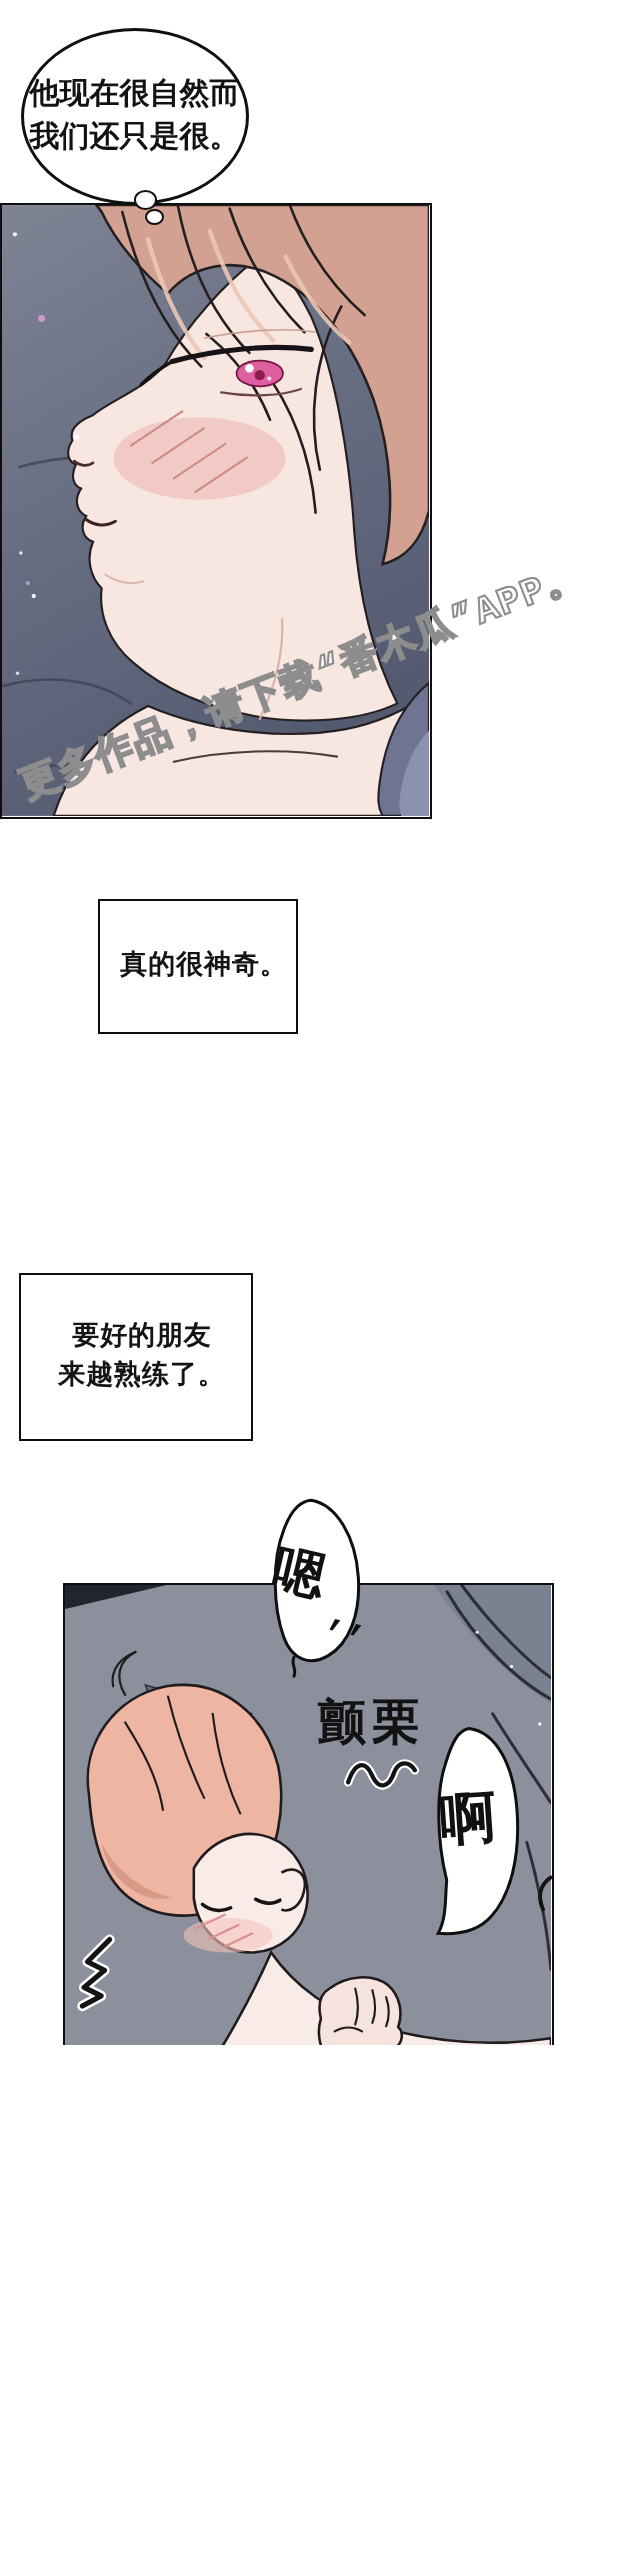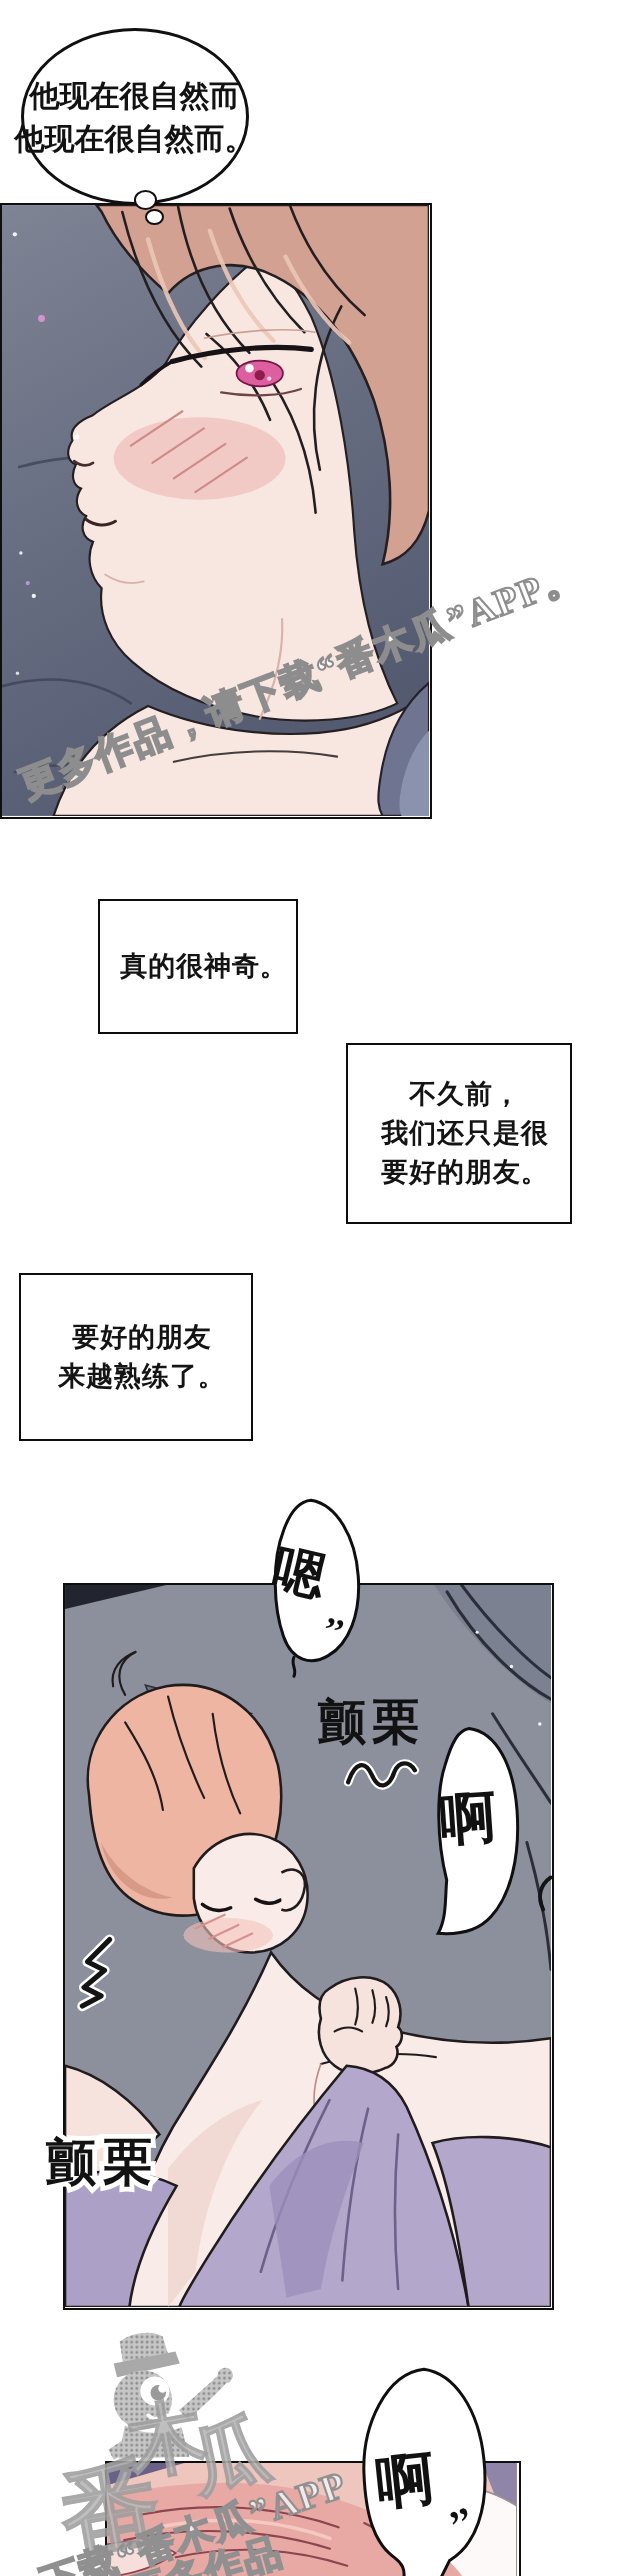--- a/index.html
+++ b/index.html
@@ -1,17 +1,17 @@
 <!DOCTYPE html>
 <html style="font-size:13.7px"><head>
 <meta charset="utf-8">
 <style>
   html,body{margin:0;padding:0;background:#fff;}
-  .page{position:relative;width:618px;height:2576px;background:#ffffff;overflow:hidden;
-        font-family:Liberation Serif, serif;}
+  .page{position:relative;width:618px;height:2045px;background:#ffffff;overflow:hidden;
+        font-family:Liberation Mono, monospace;}
   .panel{position:absolute;border:2.6px solid #0f0f0f;box-sizing:border-box;overflow:hidden;background:#fff;z-index:1;}
   .panel svg{display:block;}
   .nbox{position:absolute;border:2.6px solid #0d0d0d;background:#ffffff;box-sizing:border-box;
         display:flex;flex-direction:column;justify-content:center;align-items:center;text-align:center;z-index:2;padding-left:12px;}
   .nbox span{display:block;font-weight:700;font-size:27px;line-height:39px;color:#141414;letter-spacing:0.9px;white-space:nowrap;}
   .thought{position:absolute;left:20.6px;top:28px;width:222px;height:171px;background:#fff;border:3.4px solid #101010;
         border-radius:50%;display:flex;flex-direction:column;justify-content:center;align-items:center;z-index:6;text-align:center;}
   .thought span{font-size:30px;font-weight:700;line-height:43px;color:#121212;white-space:nowrap;}
   .tail-dot{position:absolute;background:#fff;border:2.6px solid #101010;border-radius:50%;z-index:6;}
   .wm{position:absolute;font-weight:700;color:rgba(255,255,255,.95);-webkit-text-stroke:2.1px #8d8d8d;
@@ -24,21 +24,21 @@
   .fxsvg{position:absolute;z-index:6;overflow:visible;}
   .bubtext{font-weight:700;fill:#111111;}
 </style>
 </head>
 <body>
 
 <div class="page">
 
   <div class="thought">
     <span>他现在很自然而</span>
-    <span>他现在很自然而。</span>
+    <span>我们还只是很。</span>
   </div>
   <div class="tail-dot" style="left:134px;top:190px;width:19px;height:15.5px;"></div>
   <div class="tail-dot" style="left:145px;top:209px;width:14.6px;height:12px;"></div>
 
   <div class="panel" style="left:0;top:203px;width:432px;height:616px;">
     <svg width="427" height="611" viewBox="0 0 497 711">
       <defs>
         <linearGradient id="p1bg" x1="0" y1="0" x2="0.4" y2="1">
           <stop offset="0" stop-color="#7e8494"></stop>
             <stop offset="0.55" stop-color="#666c80"></stop>
@@ -113,25 +113,20 @@
         <path d="M300,598 C318,560 328,520 326,482" stroke="#d9b3a8" stroke-width="2.5"></path>
         <path d="M200,648 C260,634 330,632 390,642" stroke="#241f20" stroke-width="2.5" opacity="0.85"></path>
       </g>
     </svg>
   </div>
 
   <span class="wm" style="left:22px;top:761px;font-size:38px;transform:rotate(-21deg);">更多作品，请下载“番木瓜”APP。</span>
 
   <div class="nbox" style="left:98px;top:899px;width:200px;height:135px;">
     <span>真的很神奇。</span>
-  </div>
-  <div class="nbox" style="left:346px;top:1043px;width:226px;height:181px;">
-    <span>不久前，</span>
-    <span>我们还只是很</span>
-    <span>要好的朋友。</span>
   </div>
   <div class="nbox" style="left:19px;top:1273px;width:234px;height:168px;">
     <span>要好的朋友</span>
     <span>来越熟练了。</span>
   </div>
 
   <div class="panel" style="left:63px;top:1583px;width:491px;height:727px;">
     <svg width="486" height="722" viewBox="0 0 566 841">
       <rect x="0" y="0" width="566" height="841" fill="#8b909c"></rect>
       <path d="M0,0 L118,0 L0,28 Z" fill="#22242e"></path>

